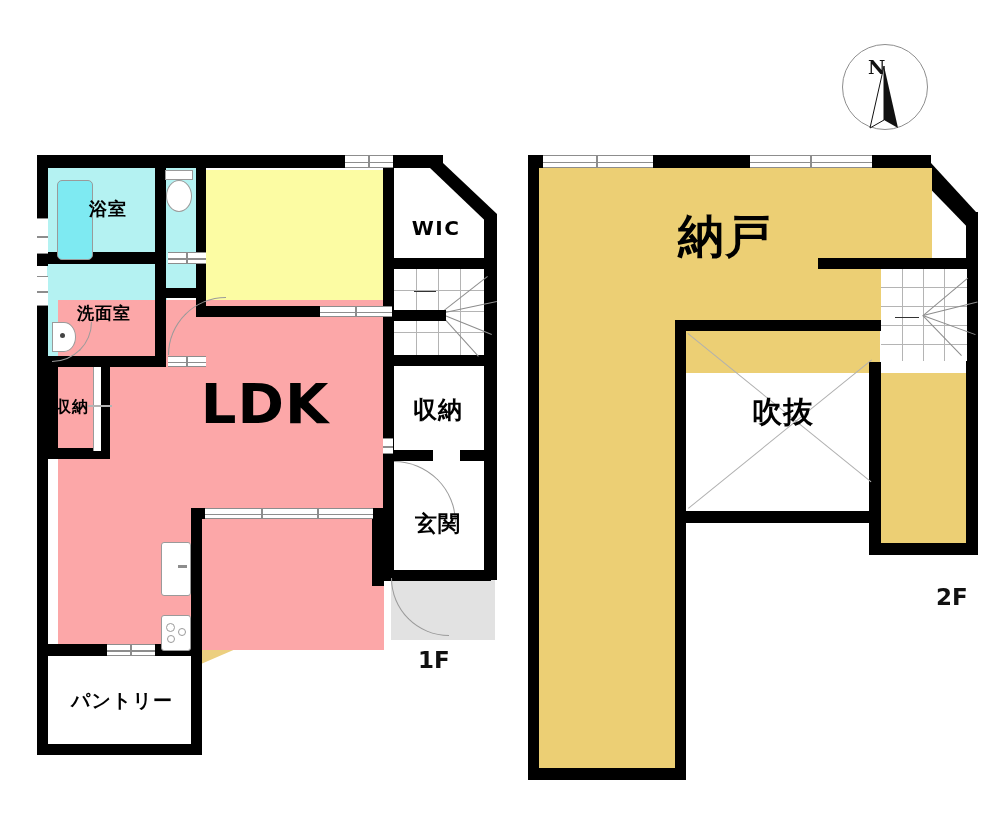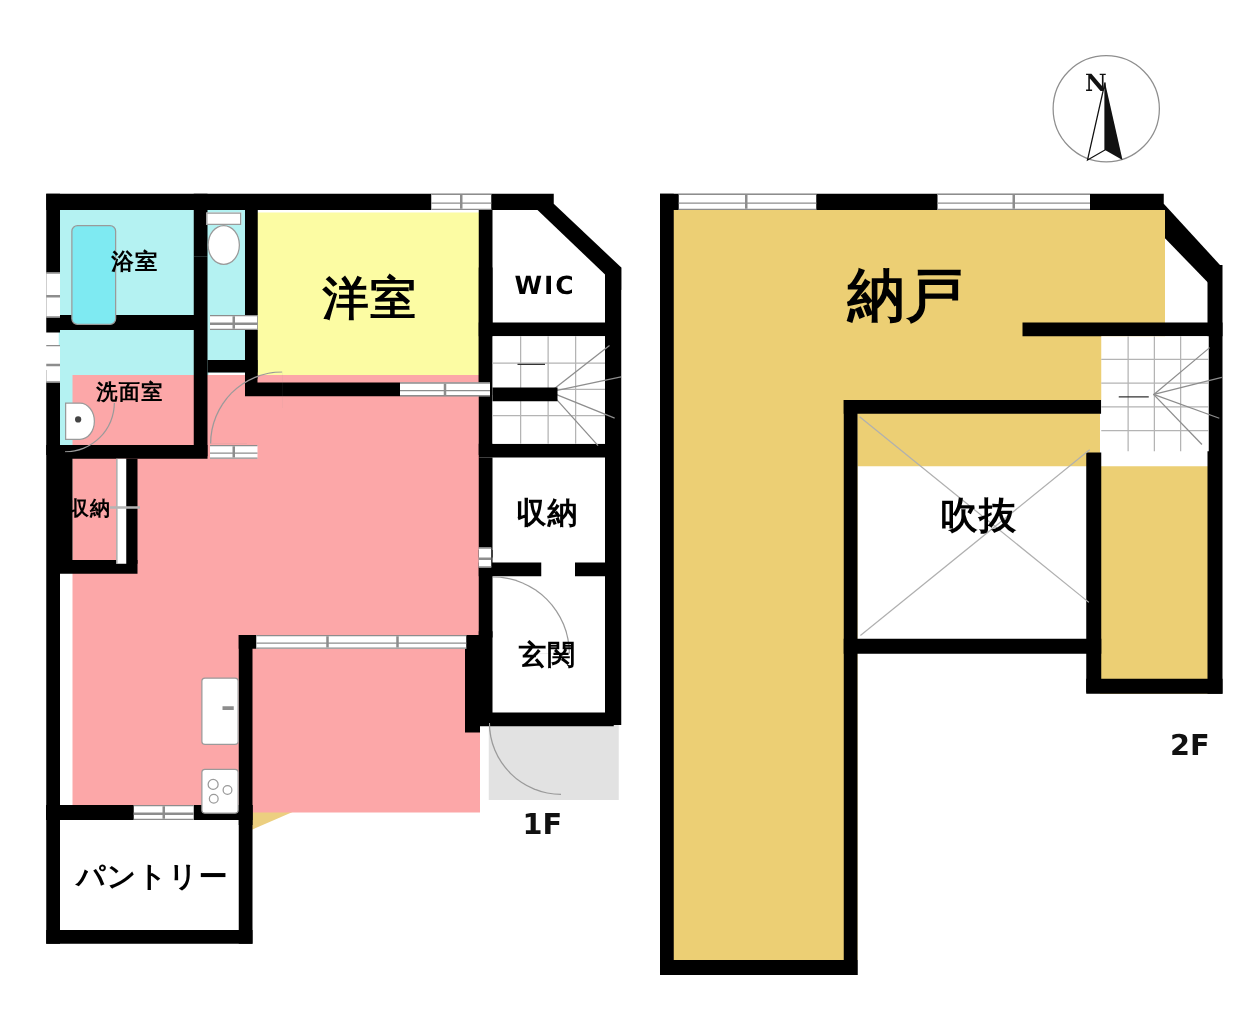--- a/index.html
+++ b/index.html
@@ -183,25 +183,25 @@
     <span class="sdiag" style="left:46px;top:44px;width:58px;transform:rotate(-12deg)"></span>
     <span class="sdiag" style="left:46px;top:44px;width:56px;transform:rotate(22deg)"></span>
     <span class="sdiag" style="left:46px;top:44px;width:58px;transform:rotate(48deg)"></span>
     <span class="sdiag" style="left:20px;top:22px;width:22px;height:1.4px;background:#333"></span>
   </div>
   <div class="wall" style="left:394px;top:310px;width:52px;height:11px"></div>
 
   <div class="lbl" style="left:60px;top:196px;width:96px;height:26px;font-size:18px">浴室</div>
   <div class="lbl" style="left:52px;top:300px;width:104px;height:26px;font-size:17px">洗面室</div>
   <div class="lbl" style="left:46px;top:395px;width:52px;height:24px;font-size:16px">収納</div>
-  <div class="lbl" style="left:222px;top:215px;width:148px;height:48px;font-size:37px">洋室</div>
+  <div class="lbl" style="left:175px;top:368px;width:180px;height:70px;font-size:56px">LDK</div>
   <div class="lbl" style="left:400px;top:216px;width:72px;height:24px;font-size:20px;letter-spacing:1.5px">WIC</div>
   <div class="lbl" style="left:396px;top:395px;width:84px;height:30px;font-size:24px">収納</div>
   <div class="lbl" style="left:396px;top:510px;width:84px;height:28px;font-size:22px">玄関</div>
-  <div class="lbl" style="left:56px;top:688px;width:132px;height:26px;font-size:23px">パントリー</div>
+  <div class="lbl" style="left:56px;top:688px;width:132px;height:26px;font-size:19px">パントリー</div>
   <div class="floorlbl" style="left:418px;top:647px;font-size:23px">1F</div>
 
   <div class="fill" style="left:538px;top:168px;width:394px;height:152px;background:#eccf74"></div>
   <div class="fill" style="left:538px;top:320px;width:148px;height:448px;background:#eccf74"></div>
   <div class="fill" style="left:880px;top:373px;width:88px;height:182px;background:#eccf74"></div>
   <div class="fill" style="left:686px;top:320px;width:194px;height:53px;background:#eccf74"></div>
 
   <div class="wall" style="left:528px;top:155px;width:403px;height:13px"></div>
   <div class="wall" style="left:528px;top:155px;width:11px;height:625px"></div>
   <div class="wall" style="left:528px;top:768px;width:158px;height:12px"></div>

